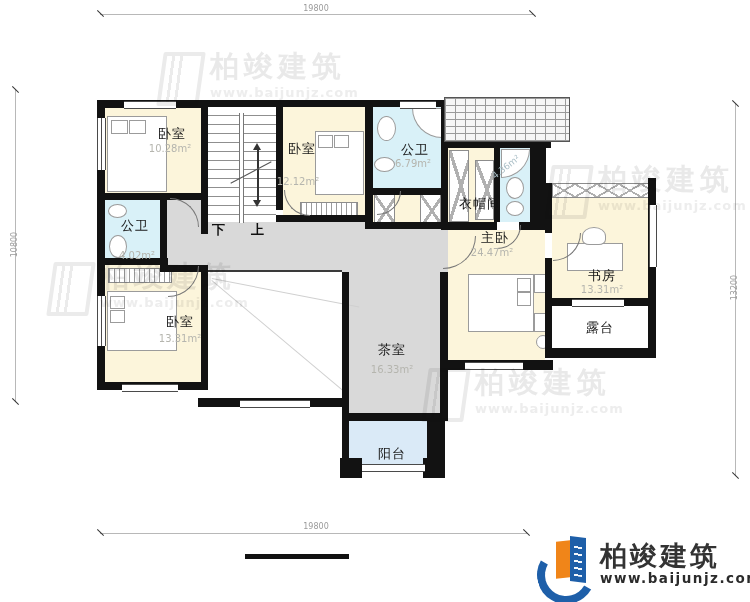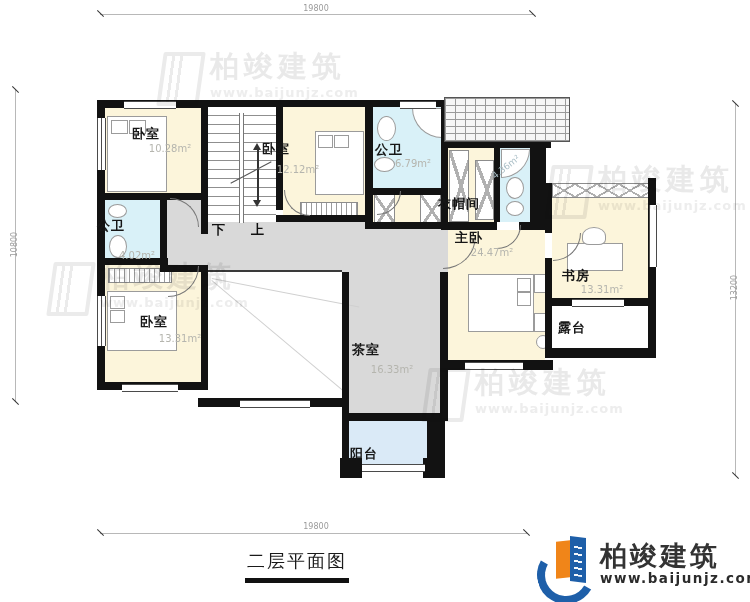--- a/index.html
+++ b/index.html
@@ -36,21 +36,21 @@
   .rail{position:absolute;z-index:2;background:#fff;border-left:1px solid #777;border-right:1px solid #777;}
   .thin{position:absolute;z-index:2;}
   .tri-up{position:absolute;z-index:2;width:0;height:0;border-left:4px solid transparent;
           border-right:4px solid transparent;border-bottom:7px solid #333;}
   .tri-down{position:absolute;z-index:2;width:0;height:0;border-left:4px solid transparent;
           border-right:4px solid transparent;border-top:7px solid #333;}
   .roof{position:absolute;z-index:4;border:1px solid #555;background-color:#f6f6f6;
         background-image:repeating-linear-gradient(180deg,#9a9a9a 0 1px,transparent 1px 7px),
                          repeating-linear-gradient(90deg,#9a9a9a 0 1px,transparent 1px 10px);}
   
-  .rl{position:absolute;z-index:6;text-align:left;font-weight:bold;font-size:13px;color:#161616;
+  .rl{position:absolute;z-index:6;text-align:center;font-weight:normal;font-size:13px;color:#161616;
       letter-spacing:1px;line-height:1.2;}
   .ra{position:absolute;z-index:6;text-align:center;font-size:10px;color:#b5b5ae;}
   .sl{position:absolute;z-index:6;font-size:13px;font-weight:bold;color:#111;}
   
   .dline{position:absolute;background:#b8b8b8;z-index:2;}
   .tick{position:absolute;width:9px;height:1px;background:#333;transform:rotate(45deg);z-index:2;}
   .dlab{position:absolute;font-size:8px;color:#9a9a9a;z-index:2;text-align:center;}
   
   .wm{position:absolute;display:flex;align-items:flex-start;gap:8px;z-index:5;mix-blend-mode:multiply;}
   .wm-glyph{width:34px;height:46px;border:4px solid #ebebeb;border-radius:2px;transform:skewX(-8deg);
@@ -106,21 +106,21 @@
     <div>
       <div class="wm-name">柏竣建筑</div>
       <div class="wm-url">www.baijunjz.com</div>
     </div>
   </div>
 
   <div class="rl" style="left:132px;top:126px;width:80px">卧室</div>
   <div class="ra" style="left:130px;top:143px;width:80px">10.28m²</div>
 
   <div class="rl" style="left:262px;top:141px;width:80px">卧室</div>
-  <div class="ra" style="left:258px;top:164px;width:80px">12.12m²</div>
+  <div class="ra" style="left:258px;top:176px;width:80px">12.12m²</div>
 
   <div class="rl" style="left:375px;top:142px;width:80px">公卫</div>
   <div class="ra" style="left:373px;top:158px;width:80px">6.79m²</div>
 
   <div class="rl" style="left:438px;top:196px;width:84px">衣帽间</div>
 
   <div class="ra" style="left:482px;top:162px;width:48px;transform:rotate(-38deg);font-size:9px;color:#a9bec6">4.36m²</div>
 
   <div class="rl" style="left:455px;top:230px;width:80px">主卧</div>
   <div class="ra" style="left:452px;top:247px;width:80px">24.47m²</div>
@@ -159,21 +159,20 @@
   <div class="tick" style="left:11px;top:89px"></div>
   <div class="tick" style="left:11px;top:401px"></div>
   <div class="dlab" style="left:-16px;top:240px;width:60px;transform:rotate(-90deg)">10800</div>
 
   <div class="dline" style="left:735px;top:104px;width:1px;height:372px"></div>
   <div class="tick" style="left:731px;top:103px"></div>
   <div class="tick" style="left:731px;top:475px"></div>
   <div class="dlab" style="left:704px;top:283px;width:60px;transform:rotate(-90deg)">13200</div>
 
   <div class="title-wrap">
-    <div class="plan-title">二层平面图</div>
     <div class="title-rule"></div>
   </div>
 
   <div class="logo">
     <div class="logo-mark">
       <div class="swoosh"></div>
       <div class="b-orange"></div>
       <div class="b-blue"></div>
     </div>
     <div>

